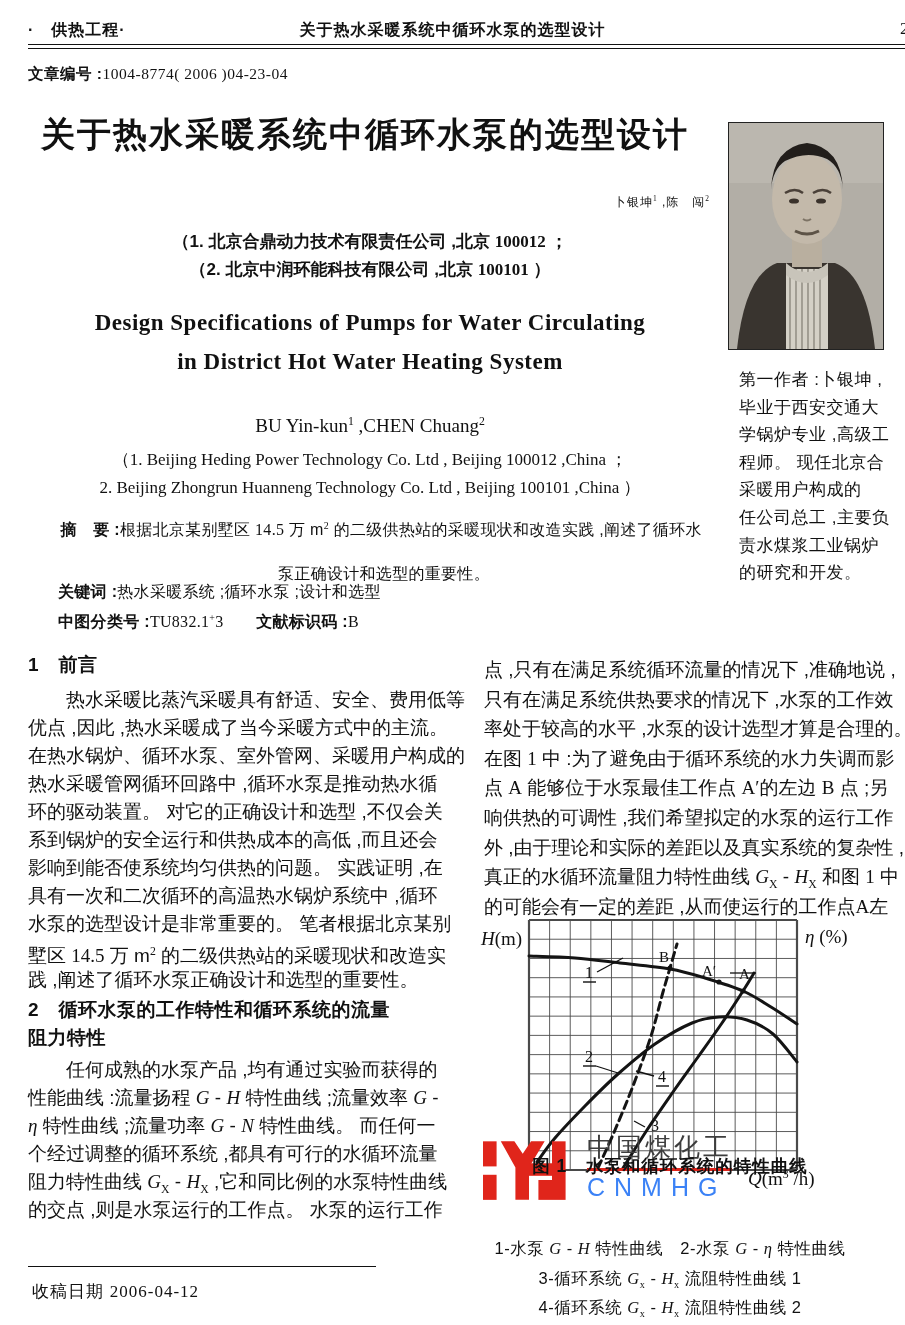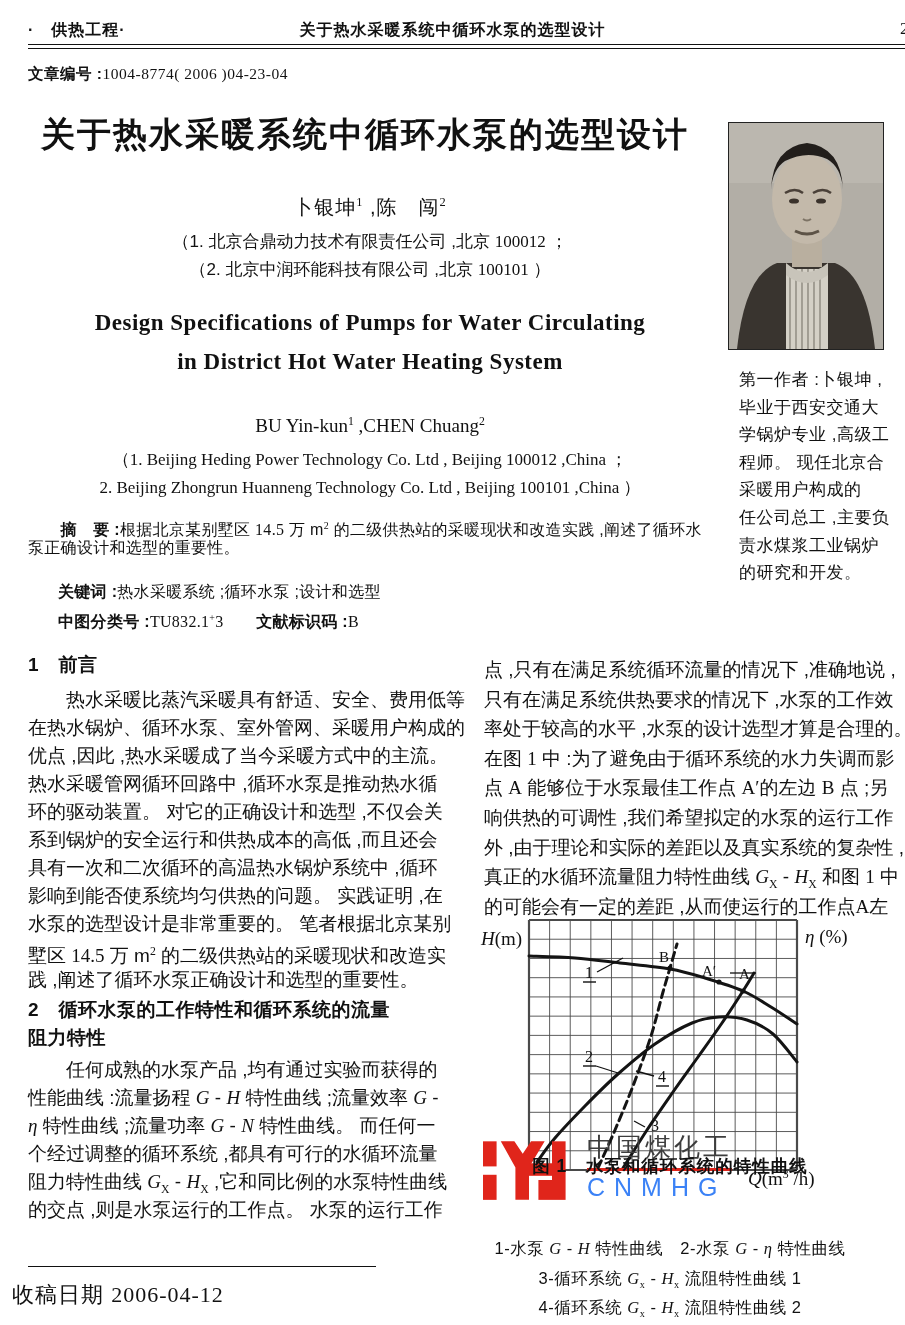--- a/index.html
+++ b/index.html
@@ -10,38 +10,38 @@
   .center{text-align:center;}
   .seg-b{font-weight:bold;}
   .seg-i{font-style:italic;font-family:"Liberation Serif",serif;}
   .seg-sf{font-family:"Liberation Serif",serif;}
   .seg-sup{font-size:0.62em;vertical-align:super;font-family:"Liberation Serif",serif;}
   .seg-sub{font-size:0.62em;vertical-align:sub;font-family:"Liberation Serif",serif;}
   .hdr{font-size:16px;font-weight:bold;letter-spacing:1px;}
   .dbl-rule{left:28px;right:28px;top:44px;height:3px;border-top:1.6px solid #111;border-bottom:1.6px solid #111;}
   .artno{left:28px;top:64px;font-size:15.5px;letter-spacing:0.5px;}
   .main-title{left:20px;width:690px;top:112px;font-size:34px;font-weight:bold;letter-spacing:2px;}
-  .authors-cn{left:30px;width:680px;top:194px;font-size:20px;letter-spacing:1px;}
-  .affil-cn{left:30px;width:680px;font-size:17px;}
+  .authors-cn{left:30px;width:680px;top:194px;font-size:12px;letter-spacing:1px;text-align:right;}
+  .affil-cn{left:30px;width:680px;font-size:17px;font-weight:bold;}
   .en-title{left:30px;width:680px;font-size:23px;font-weight:bold;letter-spacing:0.5px;}
   .en-line{left:30px;width:680px;}
   .abstract-line{left:28px;width:712px;font-size:16px;letter-spacing:0.3px;}
   .photo-frame{left:728px;top:122px;width:156px;height:228px;border:1px solid #222;box-sizing:border-box;background:#b3afa7;}
   .bio{left:739px;top:366px;width:152px;font-size:17px;line-height:27.6px;letter-spacing:0.5px;}
   .col-head{font-size:19px;font-weight:bold;letter-spacing:0.5px;}
   .body-lines{font-size:19px;}
   .body-lines .line{height:28px;line-height:28px;white-space:nowrap;}
   .rc-lines .line{height:29.6px;line-height:29.6px;}
   .fig{left:455px;top:916px;width:436px;height:286px;}
   .fig-label{position:absolute;font-size:19px;font-family:"Liberation Serif",serif;}
   .caption{left:458px;width:424px;text-align:center;}
   .cap1{font-size:17.5px;font-weight:bold;letter-spacing:1px;}
   .capn{font-size:16.5px;letter-spacing:0.5px;}
   .foot-rule{left:28px;top:1266px;width:348px;border-top:1.5px solid #111;height:0;}
-  .foot-date{left:12px;top:1280px;font-size:22px;letter-spacing:1px;}
+  .foot-date{left:32px;top:1280px;font-size:17px;letter-spacing:1px;}
   .wm{position:absolute;left:28px;top:210px;display:flex;align-items:flex-end;}
   .wm-logo{width:92px;height:67px;flex:0 0 auto;}
   .wm-logo path{fill:var(--wm-red,#e0251b);}
   .wm-text{margin-left:12px;padding-top:4px;}
   .wm-cn{font-size:26px;letter-spacing:3px;color:#3d3d3d;border-bottom:3px solid var(--wm-red,#e0251b);
          padding-bottom:3px;white-space:nowrap;}
   .wm-en{font-size:25px;letter-spacing:9px;color:#3b82f6;margin-top:2px;white-space:nowrap;}
 </style>
 </head>
 <body>
@@ -59,21 +59,21 @@
   <div class="abs affil-cn center" style="top:230px;"><span>（1. 北京合鼎动力技术有限责任公司 ,北京 </span><span class="seg-sf">100012</span><span> ；</span></div>
   <div class="abs affil-cn center" style="top:258px;"><span>（2. 北京中润环能科技有限公司 ,北京 </span><span class="seg-sf">100101</span><span> ）</span></div>
 
   <div class="abs en-title serif center" style="top:310px;">Design Specifications of Pumps for Water Circulating</div>
   <div class="abs en-title serif center" style="top:349px;">in District Hot Water Heating System</div>
   <div class="abs en-line serif center" style="top:415px;font-size:19px;"><span>BU Yin-kun</span><span class="seg-sup">1</span><span> ,CHEN Chuang</span><span class="seg-sup">2</span></div>
   <div class="abs en-line serif center" style="top:448px;font-size:17px;">（1. Beijing Heding Power Technology Co. Ltd , Beijing 100012 ,China ；</div>
   <div class="abs en-line serif center" style="top:476px;font-size:17px;">2. Beijing Zhongrun Huanneng Technology Co. Ltd , Beijing 100101 ,China ）</div>
 
   <div class="abs abstract-line" style="top:520px;"><span>　　</span><span class="seg-b">摘　要 :</span><span>根据北京某别墅区 </span><span class="seg-sf">14.5</span><span> 万 m</span><span class="seg-sup">2</span><span> 的二级供热站的采暖现状和改造实践 ,阐述了循环水</span></div>
-  <div class="abs abstract-line" style="top:538px;">泵正确设计和选型的重要性。</div>
+  <div class="abs abstract-line" style="top:564px;text-align:center;">泵正确设计和选型的重要性。</div>
   <div class="abs abstract-line" style="top:582px;left:58px;"><span class="seg-b">关键词 :</span><span>热水采暖系统 ;循环水泵 ;设计和选型</span></div>
   <div class="abs abstract-line" style="top:612px;left:58px;"><span class="seg-b">中图分类号 :</span><span class="seg-sf">TU832.1</span><span class="seg-sup">+</span><span class="seg-sf">3</span><span>　　</span><span class="seg-b">文献标识码 :</span><span class="seg-sf">B</span></div>
 
   <div class="abs photo-frame">
     <svg width="154" height="226" viewBox="0 0 154 226">
       <rect x="0" y="0" width="154" height="226" fill="#b2aea6"></rect>
       <rect x="0" y="0" width="154" height="60" fill="#bbb7af"></rect>
       <path d="M8,226 Q16,152 48,140 L106,140 Q138,152 146,226 Z" fill="#39342f"></path>
       <rect x="57" y="146" width="42" height="80" fill="#d4d0c6"></rect>
       <path d="M61,146 v80 M67,146 v80 M73,146 v80 M79,146 v80 M85,146 v80 M91,146 v80" stroke="#8d897f" stroke-width="1.4" fill="none"></path>
@@ -97,27 +97,27 @@
       <div class="line">程师。 现任北京合</div>
       <div class="line">采暖用户构成的</div>
       <div class="line">任公司总工 ,主要负</div>
       <div class="line">责水煤浆工业锅炉</div>
       <div class="line">的研究和开发。</div>
     </div>
 
   <div class="abs col-head" style="left:28px;top:652px;">1　前言</div>
   <div class="abs body-lines" style="left:28px;top:686px;width:420px;">
       <div class="line">　　热水采暖比蒸汽采暖具有舒适、安全、费用低等</div>
+      <div class="line">优点 ,因此 ,热水采暖成了当今采暖方式中的主流。</div>
       <div class="line">在热水锅炉、循环水泵、室外管网、采暖用户构成的</div>
-      <div class="line">优点 ,因此 ,热水采暖成了当今采暖方式中的主流。</div>
       <div class="line">热水采暖管网循环回路中 ,循环水泵是推动热水循</div>
       <div class="line">环的驱动装置。 对它的正确设计和选型 ,不仅会关</div>
       <div class="line">系到锅炉的安全运行和供热成本的高低 ,而且还会</div>
+      <div class="line">影响到能否使系统均匀供热的问题。 实践证明 ,在</div>
       <div class="line">具有一次和二次循环的高温热水锅炉系统中 ,循环</div>
-      <div class="line">影响到能否使系统均匀供热的问题。 实践证明 ,在</div>
       <div class="line">水泵的选型设计是非常重要的。 笔者根据北京某别</div>
       <div class="line"><span>墅区 </span><span class="seg-sf">14.5</span><span> 万 m</span><span class="seg-sup">2</span><span> 的二级供热站的采暖现状和改造实</span></div>
       <div class="line">践 ,阐述了循环水泵正确设计和选型的重要性。</div>
     </div>
   <div class="abs col-head" style="left:28px;top:997px;">2　循环水泵的工作特性和循环系统的流量</div>
   <div class="abs col-head" style="left:28px;top:1025px;">阻力特性</div>
   <div class="abs body-lines" style="left:28px;top:1056px;width:420px;">
       <div class="line">　　任何成熟的水泵产品 ,均有通过实验而获得的</div>
       <div class="line"><span>性能曲线 :流量扬程 </span><span class="seg-i">G</span><span> - </span><span class="seg-i">H</span><span> 特性曲线 ;流量效率 </span><span class="seg-i">G</span><span> -</span></div>
       <div class="line"><span class="seg-i">η</span><span> 特性曲线 ;流量功率 </span><span class="seg-i">G</span><span> - </span><span class="seg-i">N</span><span> 特性曲线。 而任何一</span></div>

